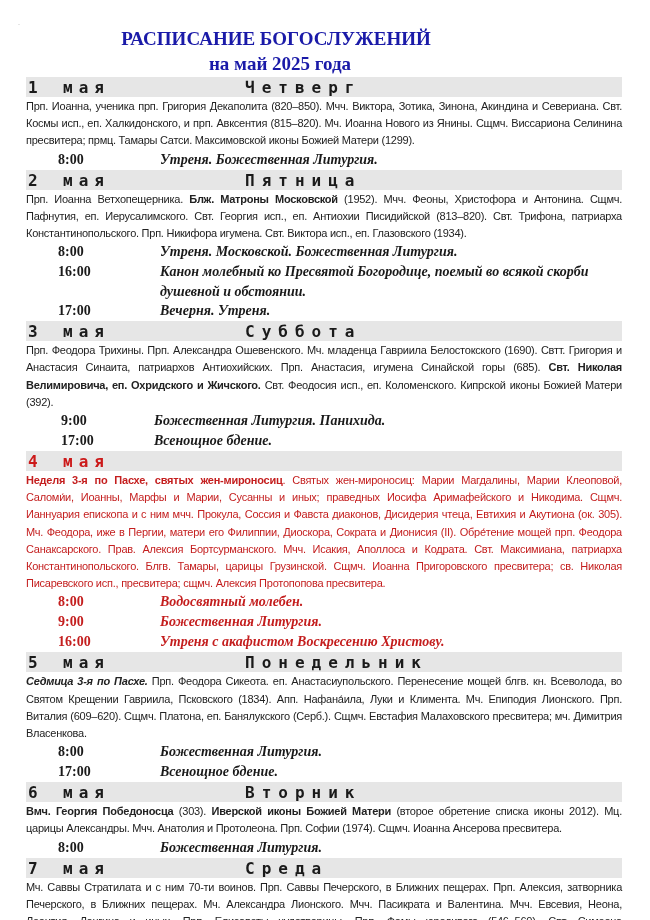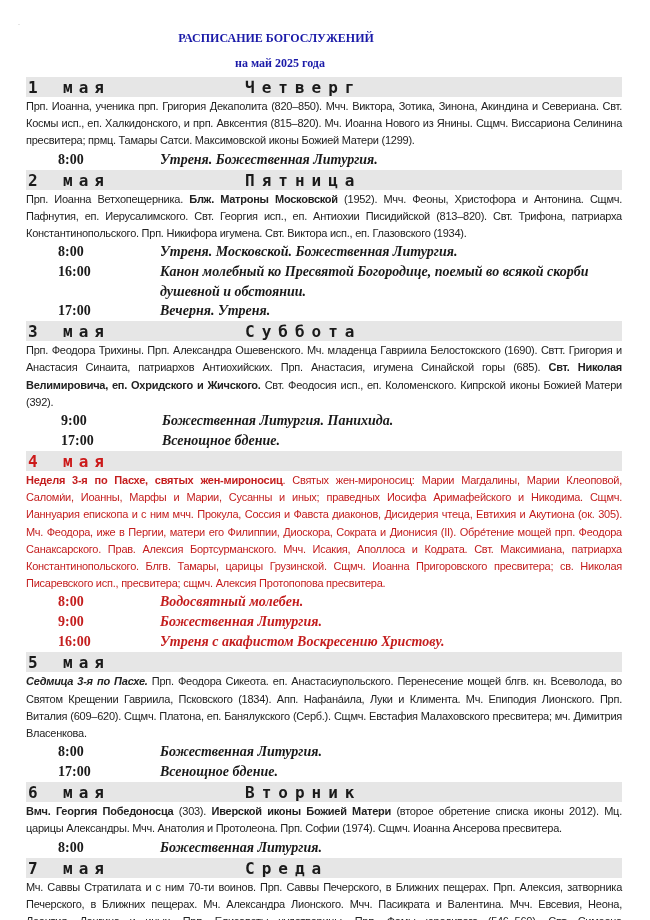--- a/index.html
+++ b/index.html
@@ -1,20 +1,20 @@
 <!DOCTYPE html>
 <html><head>
 <meta charset="utf-8">
 <style>
   html, body { margin: 0; padding: 0; background: #ffffff; }
   body { width: 650px; height: 920px; overflow: hidden; position: relative;
          font-family: "Liberation Serif", "DejaVu Serif", serif; color: #1a1a1a; }
   .dot { position: absolute; left: 18px; top: 22px; font-size: 6px; color: #888; }
   .title { text-align: center; color: #1a1aa8; font-weight: bold;
-           font-family: "Liberation Serif", serif; font-size: 12px; line-height: 25px;
+           font-family: "Liberation Serif", serif; font-size: 19px; line-height: 25px;
            position: absolute; left: 0; width: 552px; top: 26px; }
   .title .t2 { padding-left: 8px; }
   .content { position: absolute; left: 26px; top: 77px; width: 596px; }
   .day-head { background: #e6e6e6; height: 20px; position: relative;
               font-weight: bold; font-family: "DejaVu Sans Mono", monospace;
               font-size: 16px; line-height: 21px; margin-bottom: 1px; }
   .day-head .num { position: absolute; left: 2px; }
   .day-head .month { position: absolute; left: 37px; letter-spacing: 6px; }
   .day-head .wday { position: absolute; left: 219px; letter-spacing: 7px; }
   .day-head.red { color: #cc1a1a; }
@@ -23,21 +23,21 @@
             letter-spacing: -0.25px; }
   .saints.red { color: #c41e1e; }
   .saints b { font-weight: bold; }
   .svc { position: relative; height: 20px; font-family: "Liberation Serif", serif;
          font-size: 14px; line-height: 20px; font-weight: bold; }
   .svc .time { position: absolute; left: 32px; }
   .svc .name { position: absolute; left: 94px; font-style: italic; width: 480px; margin-left: 40px; }
   .svc.tall { height: 39px; }
   .svc.red { color: #c41e1e; }
   .svc.offs .time { left: 35px; }
-  .svc.offs .name { left: 96px; }
+  .svc.offs .name { left: 88px; }
 </style>
 </head>
 <body>
 
 <span class="dot">·</span>
 
 <div class="title">
   <div>РАСПИСАНИЕ БОГОСЛУЖЕНИЙ</div>
   <div class="t2">на май 2025 года</div>
 </div>
@@ -112,20 +112,21 @@
     <div class="svc red">
       <span class="time">16:00</span>
       <span class="name">Утреня с акафистом Воскресению Христову.</span>
     </div>
   </section>
 
   <section>
     <div class="day-head">
       <span class="num">5</span>
       <span class="month">мая</span>
+      <span class="wday">Понедельник</span>
     </div>
     <div class="saints"><b><i>Седмица 3-я по Пасхе.</i></b><span> Прп. Феодора Сикеота. еп. Анастасиупольского. Перенесение мощей блгв. кн. Всеволода, во Святом Крещении Гавриила, Псковского (1834). Апп. Нафана́ила, Луки и Климента. Мч. Епиподия Лионского. Прп. Виталия (609–620). Сщмч. Платона, еп. Банялукского (Серб.). Сщмч. Евстафия Малаховского пресвитера; мч. Димитрия Власенкова.</span></div>
     <div class="svc">
       <span class="time">8:00</span>
       <span class="name">Божественная Литургия.</span>
     </div>
     <div class="svc">
       <span class="time">17:00</span>
       <span class="name">Всенощное бдение.</span>
     </div>

